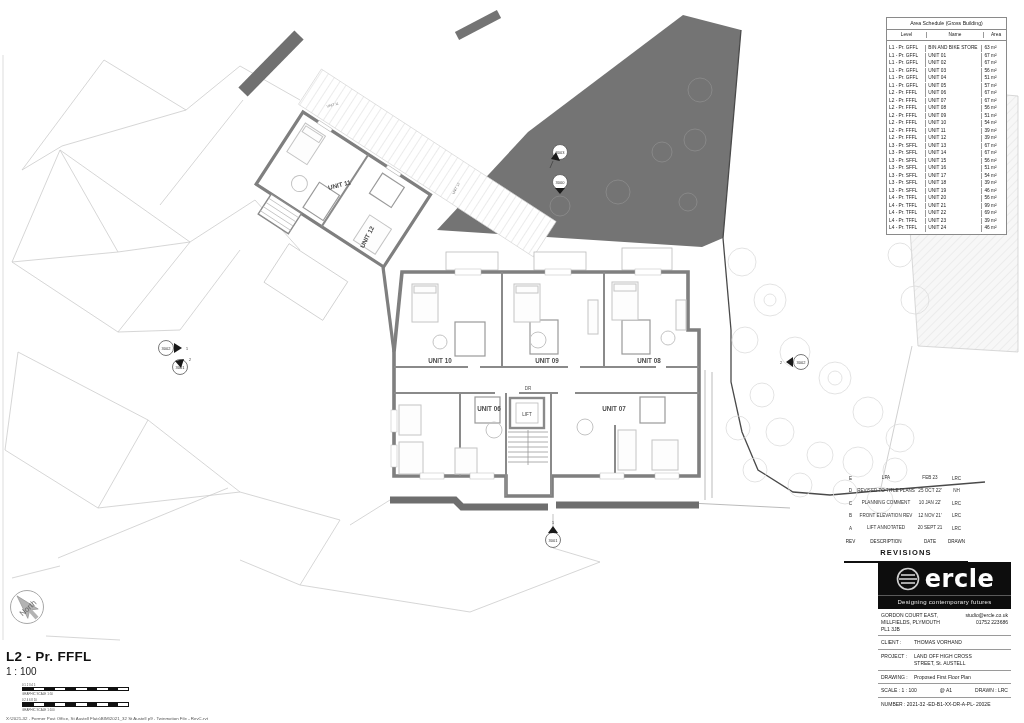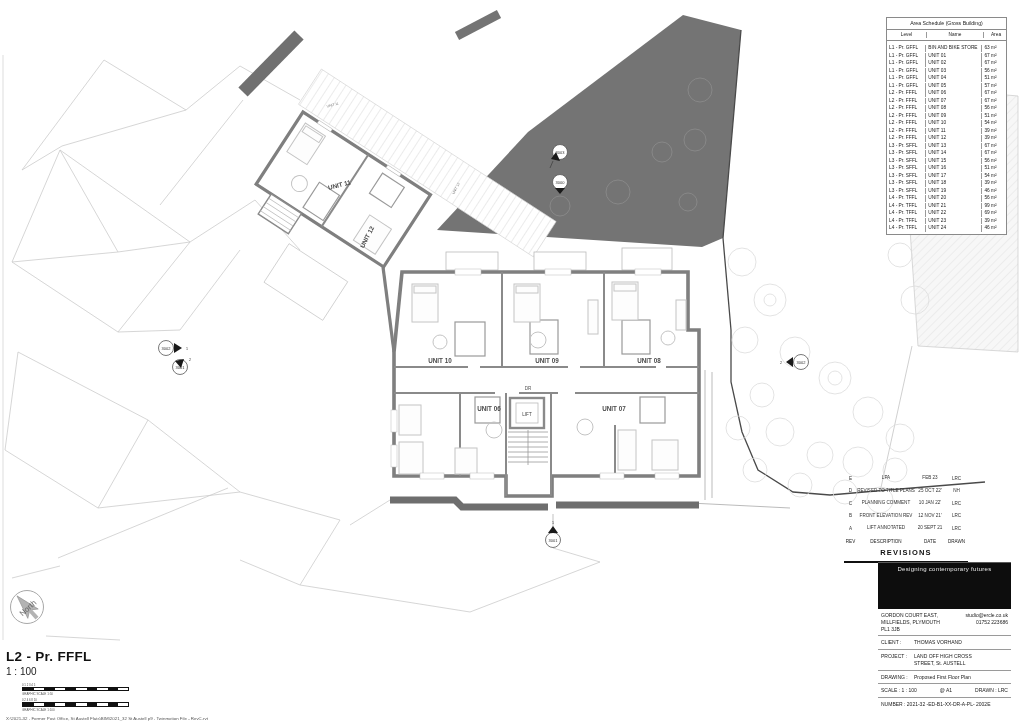--- a/index.html
+++ b/index.html
@@ -487,20 +487,29 @@
       <div class="hc h-rev">REV</div>
       <div class="hc h-description">DESCRIPTION</div>
       <div class="hc h-date">DATE</div>
       <div class="hc h-drawn">DRAWN</div>
     </div>
     <div class="rv-title">REVISIONS</div>
   </div>
 
   <div id="titleblock">
     <div class="tb-logo">
+      <div class="tb-logo-top">
+        <svg width="26" height="26" viewBox="0 0 26 26">
+          <circle cx="13" cy="13" r="10.5" fill="none" stroke="#cfcfcf" stroke-width="1.6"></circle>
+          <line x1="6" y1="9" x2="20" y2="9" stroke="#cfcfcf" stroke-width="1.6"></line>
+          <line x1="4" y1="13" x2="22" y2="13" stroke="#cfcfcf" stroke-width="1.6"></line>
+          <line x1="6" y1="17" x2="20" y2="17" stroke="#cfcfcf" stroke-width="1.6"></line>
+        </svg>
+        <span class="tb-logo-word">ercle</span>
+      </div>
       <div class="tb-tagline">Designing contemporary futures</div>
     </div>
     <div class="tb-row tb-address">
       <div>
         <div>GORDON COURT EAST,</div>
         <div>MILLFIELDS, PLYMOUTH</div>
         <div>PL1 3JB</div>
       </div>
       <div class="tb-right">
         <div>studio@ercle.co.uk</div>

